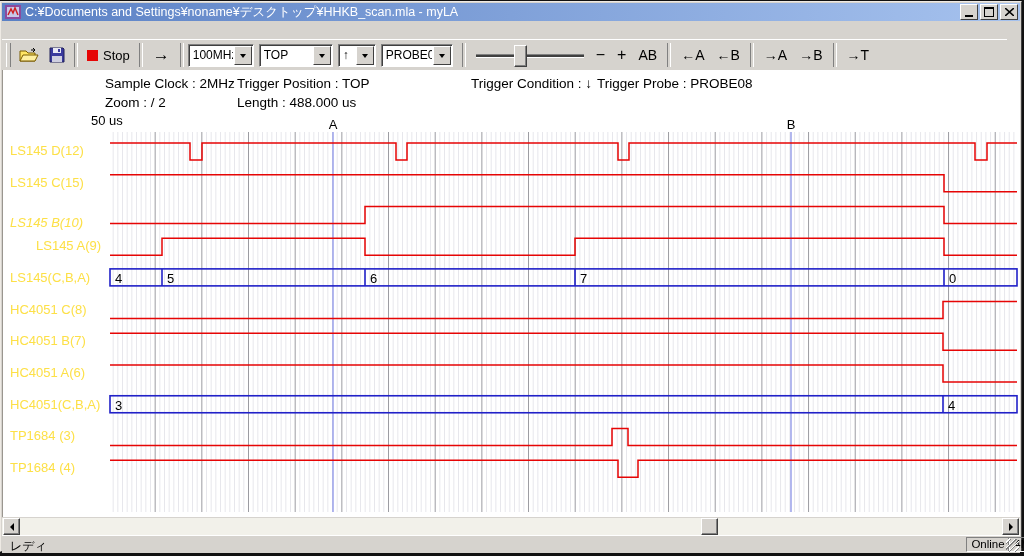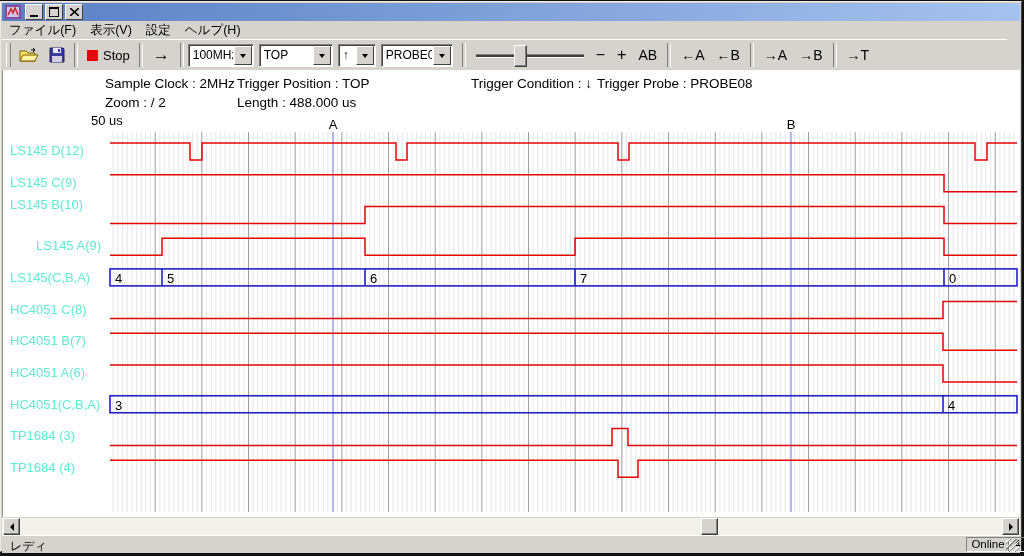--- a/index.html
+++ b/index.html
@@ -41,21 +41,21 @@
   .slider{position:relative;width:108px;height:24px;margin:0 6px;}
   .slider-track{position:absolute;left:0;right:0;top:11px;height:2px;
     border-top:1px solid #808080;border-bottom:1px solid #fff;background:#404040;}
   .slider-thumb{position:absolute;left:38px;top:2px;width:11px;height:20px;background:#d6d3ce;
     border:1px solid;border-color:#fff #404040 #404040 #fff;box-shadow:inset -1px -1px 0 #808080;}
   
   #client{position:absolute;top:68px;left:1px;right:1px;height:447px;background:#fff;
     border-left:1px solid #9a968f;}
   .info{position:absolute;font-size:13.5px;color:#000;white-space:nowrap;z-index:6;}
   #timescale{position:absolute;left:91px;top:113px;font-size:13px;z-index:6;}
-  .ch-label{position:absolute;left:10px;font-size:13px;color:#5eead4;white-space:nowrap;z-index:6;}
+  .ch-label{position:absolute;left:10px;font-size:13px;color:#fde047;white-space:nowrap;z-index:6;}
   #plot{position:absolute;top:0;left:0;width:1024px;height:556px;z-index:4;pointer-events:none;}
   #plot-hit{position:absolute;left:108px;top:112px;width:909px;height:402px;z-index:3;}
   
   #hscroll{position:absolute;top:516px;left:1px;right:1px;height:17px;background:#f2f1ea;}
   .sb-btn{position:absolute;top:0;width:17px;height:17px;background:#d6d3ce;border:1px solid;
     border-color:#fff #404040 #404040 #fff;box-shadow:inset -1px -1px 0 #808080;
     box-sizing:border-box;display:flex;align-items:center;justify-content:center;}
   .sb-btn.left{left:1px;} .sb-btn.right{right:1px;}
   .tri-left{width:0;height:0;border:4px solid transparent;border-right:4px solid #000;margin-left:-4px;}
   .tri-right{width:0;height:0;border:4px solid transparent;border-left:4px solid #000;margin-right:-4px;}
@@ -79,39 +79,34 @@
 <div id="win">
 
   <div id="titlebar">
     <span id="app-icon">
       <svg width="16" height="14" viewBox="0 0 16 14">
         <rect x="0" y="0" width="16" height="14" fill="#8c4a9e"></rect>
         <rect x="2" y="2" width="12" height="10" fill="#c8c8e8"></rect>
         <path d="M3 10 L6 4 L8 8 L10 3 L13 10" stroke="#d02020" stroke-width="1.5" fill="none"></path>
       </svg>
     </span>
+    <span id="title-text">C:¥Documents and Settings¥noname¥デスクトップ¥HHKB_scan.mla - myLA</span>
     <span class="cap">
         <i class="glyph-min"></i>
       </span>
     <span class="cap">
         <i class="glyph-max"></i>
       </span>
     <span class="cap">
       <svg width="9" height="8">
           <path d="M0 0 L9 8 M9 0 L0 8" stroke="#000" stroke-width="1.6"></path>
         </svg>
     </span>
   </div>
 
-  <div id="menubar">
-      <span class="menu-item">ファイル(F)</span>
-      <span class="menu-item">表示(V)</span>
-      <span class="menu-item">設定</span>
-      <span class="menu-item">ヘルプ(H)</span>
-    </div>
 
   <div id="toolbar">
     <div class="tb-grip"></div>
     <button class="tb-btn">
       <svg width="20" height="16" viewBox="0 0 20 16">
         <path d="M1 4 h6 l2 2 h7 v8 H1 z" fill="#ffe564" stroke="#7a5c00"></path>
         <path d="M1 14 L4 8 h15 l-3 6 z" fill="#fff0a0" stroke="#7a5c00"></path>
         <path d="M12 3 h4 M16 3 l-2 -2 M16 3 l-2 2" stroke="#000" fill="none"></path>
       </svg>
     </button>
@@ -195,22 +190,22 @@
 <span class="info" style="left:105px;top:76px;">Sample Clock : 2MHz</span>
 <span class="info" style="left:237px;top:76px;">Trigger Position : TOP</span>
 <span class="info" style="left:435px;top:76px;margin-left:36px;">Trigger Condition : ↓</span>
 <span class="info" style="left:597px;top:76px;">Trigger Probe : PROBE08</span>
 <span class="info" style="left:105px;top:95px;">Zoom : /   2</span>
 <span class="info" style="left:237px;top:95px;">Length : 488.000 us</span>
 <span id="timescale">50 us</span>
 
 <div id="ch-labels">
     <div class="ch-label" style="top: 143px;">LS145 D(12)</div>
-    <div class="ch-label" style="top: 174.72px;">LS145 C(9)</div>
-    <div class="ch-label" style="top: 197px;">LS145 B(10)</div>
+    <div class="ch-label" style="top: 174.72px;">LS145 C(15)</div>
+    <div class="ch-label" style="top: 215px; font-style: italic;">LS145 B(10)</div>
     <div class="ch-label" style="top: 238.16px; margin-left: 26px;">LS145 A(9)</div>
     <div class="ch-label" style="top: 269.88px;">LS145(C,B,A)</div>
     <div class="ch-label" style="top: 301.6px;">HC4051 C(8)</div>
     <div class="ch-label" style="top: 333.32px;">HC4051 B(7)</div>
     <div class="ch-label" style="top: 365.04px;">HC4051 A(6)</div>
     <div class="ch-label" style="top: 396.76px;">HC4051(C,B,A)</div>
     <div class="ch-label" style="top: 428.48px;">TP1684 (3)</div>
     <div class="ch-label" style="top: 460.2px;">TP1684 (4)</div>
   </div>
 <div id="plot-hit"></div>

